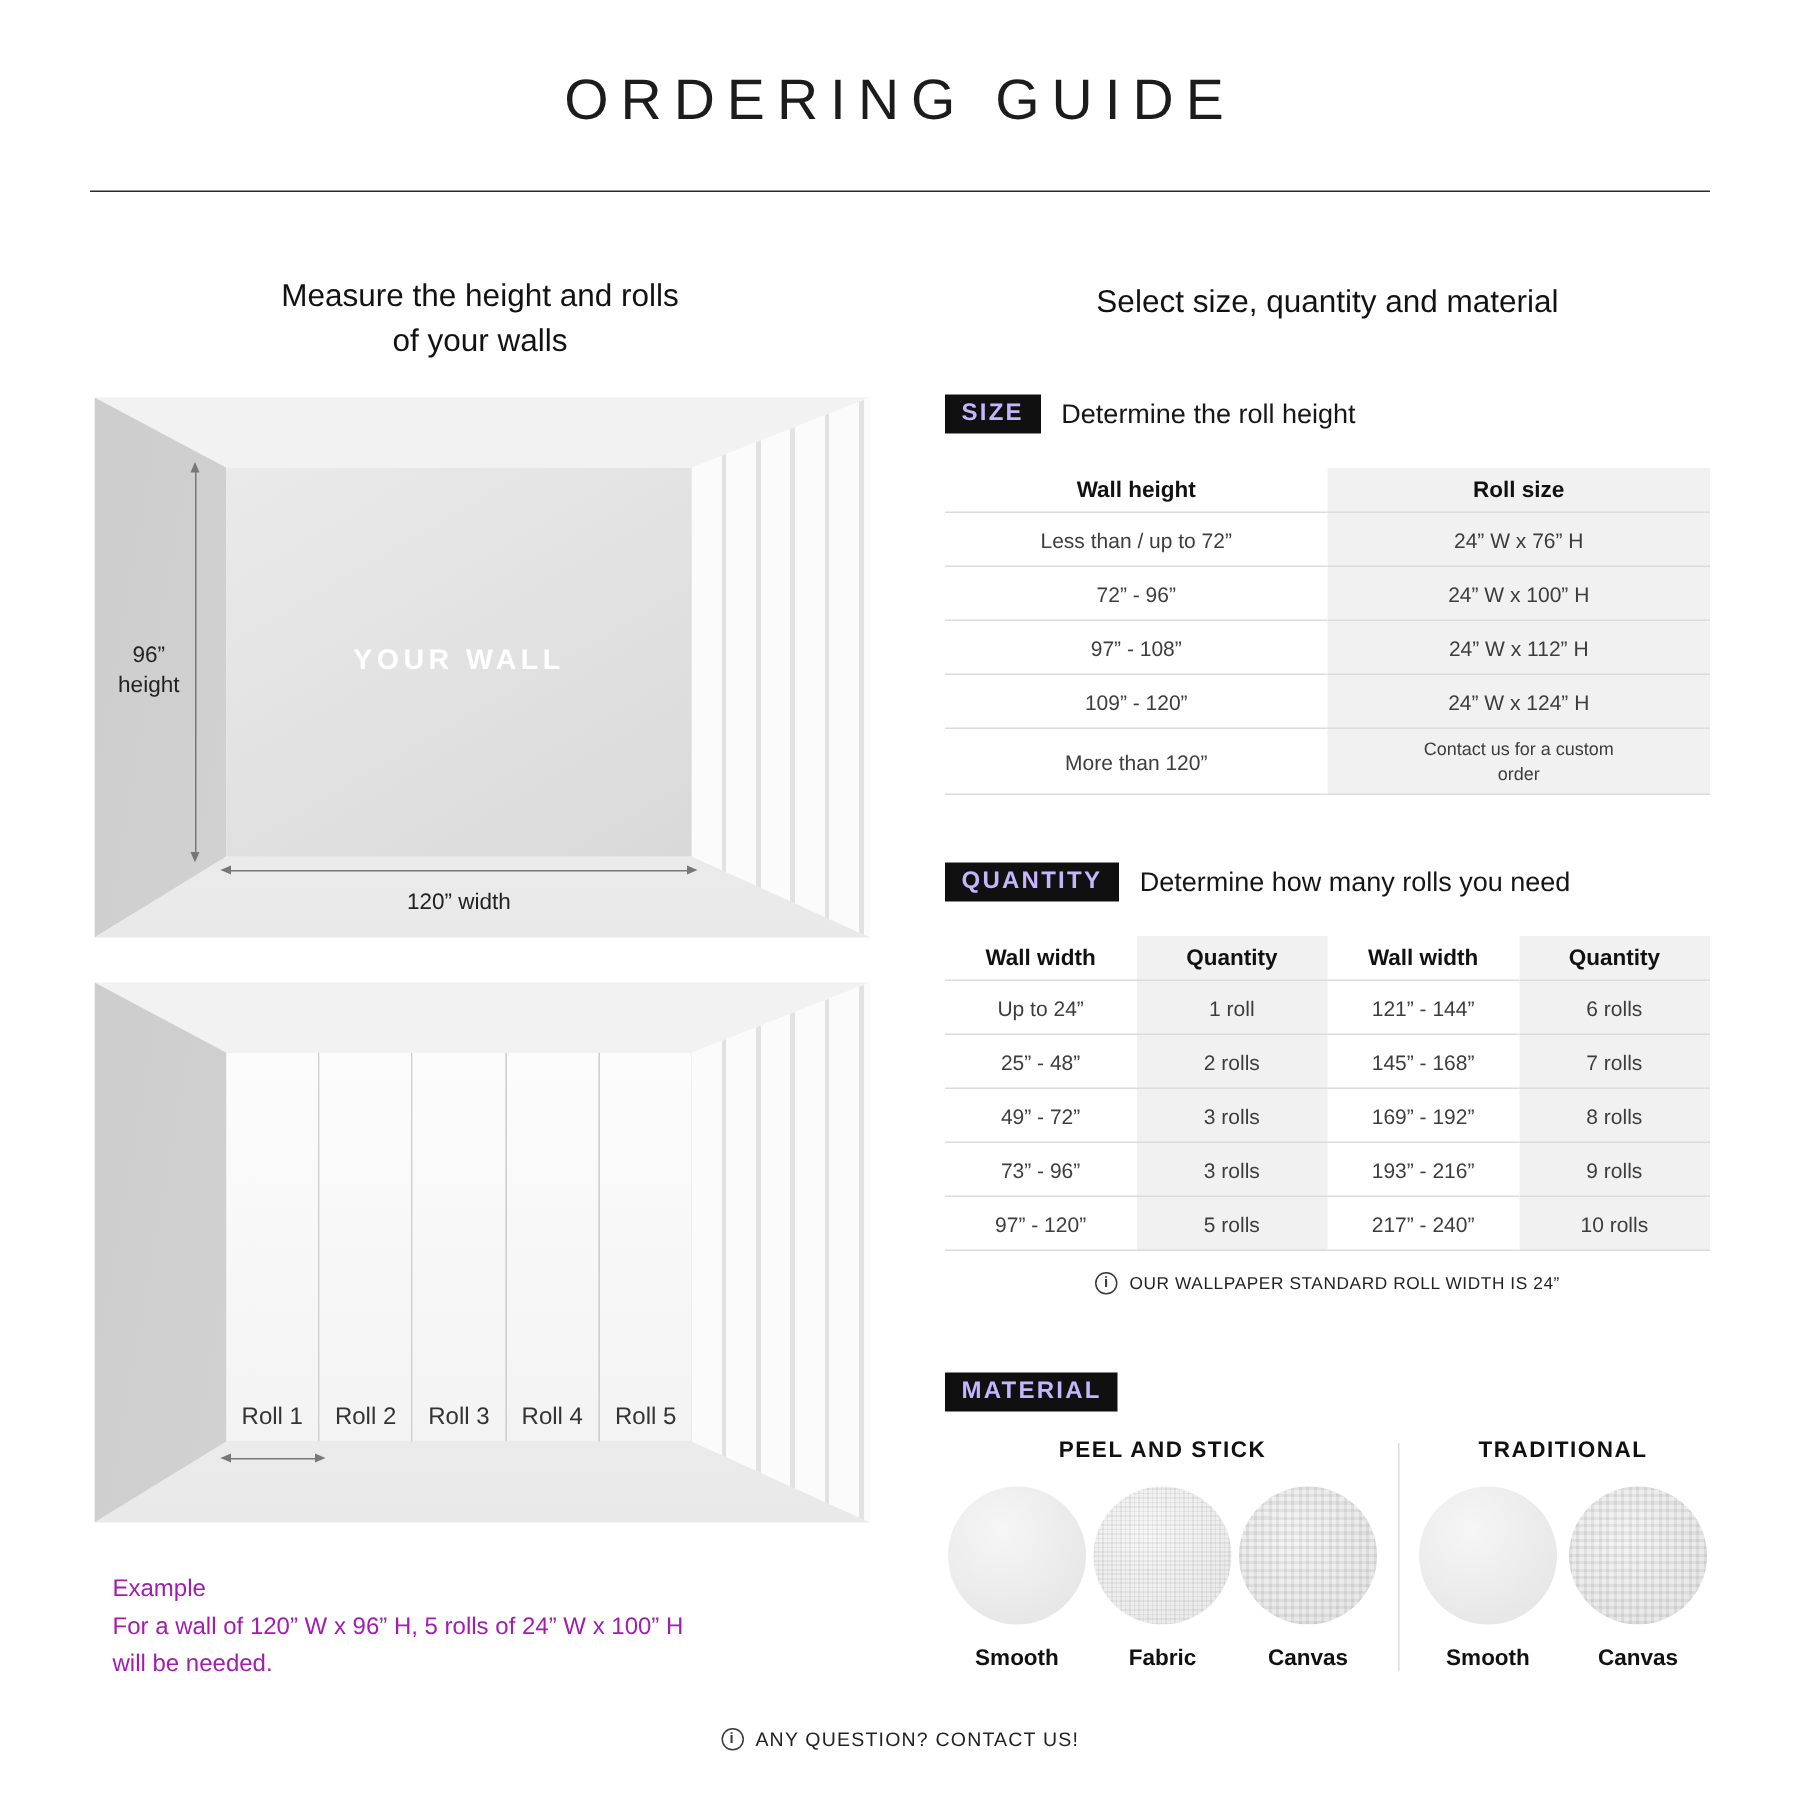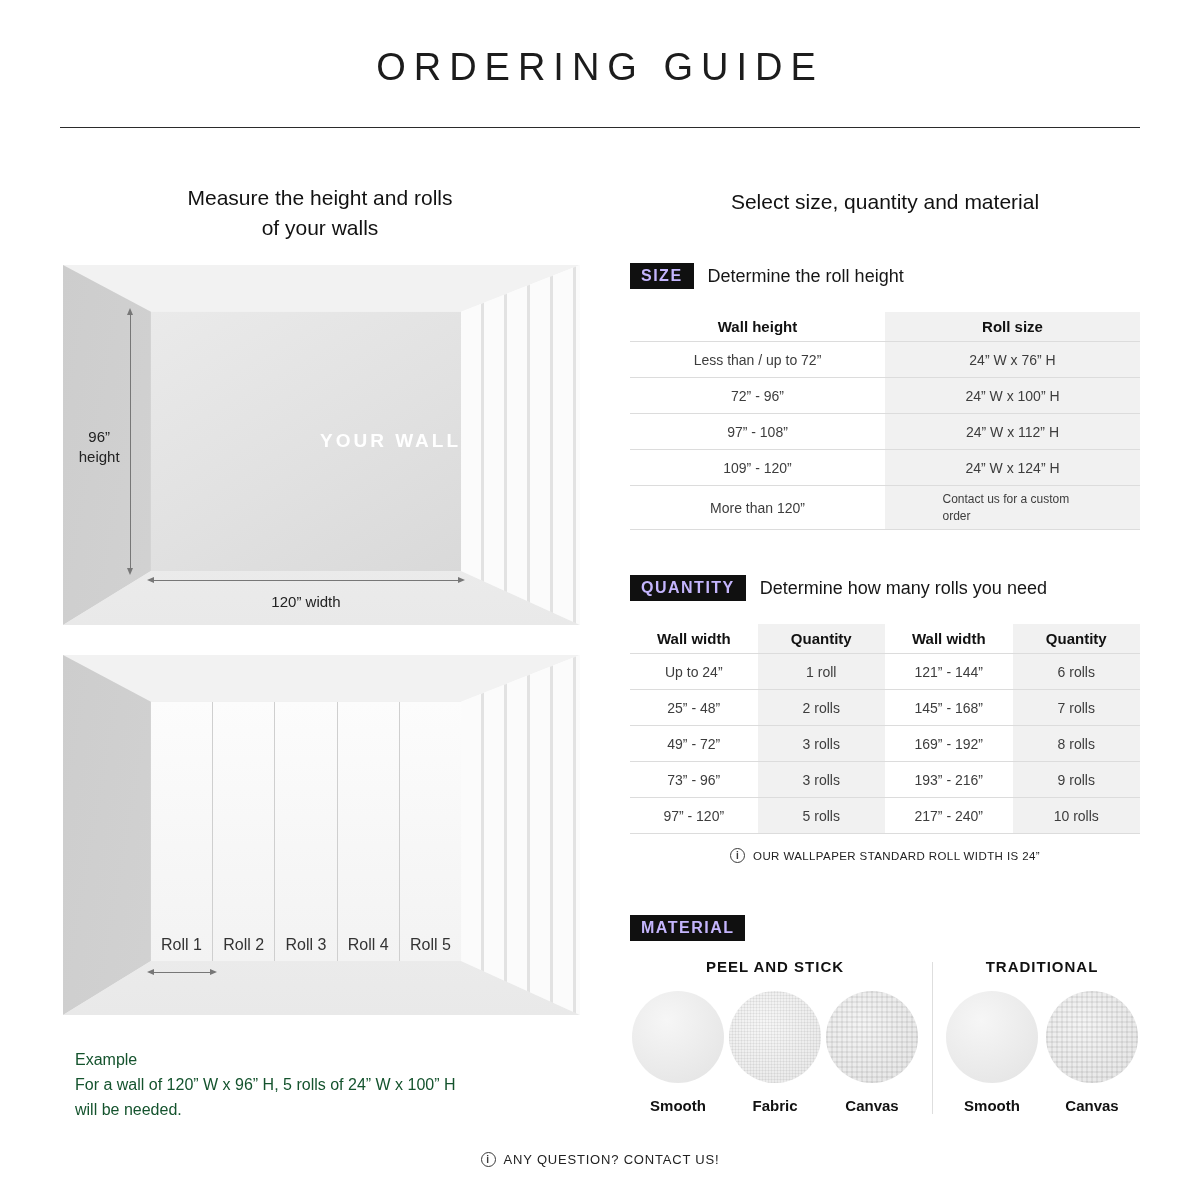--- a/index.html
+++ b/index.html
@@ -19,21 +19,21 @@
   .room { position:absolute; width:517px; height:360px; background:#ededed; overflow:hidden; }
   .room-1 { left:63px; top:265px; }
   .room-2 { left:63px; top:655px; }
   .ceiling { position:absolute; inset:0; background:#f2f2f2;
              clip-path:polygon(0 0, 100% 0, 77% 13%, 17% 13%); }
   .left-wall { position:absolute; inset:0;
                background:linear-gradient(100deg,#cdcdcd,#dedede);
                clip-path:polygon(0 0, 17% 13%, 17% 85%, 0 100%); }
   .back-wall { position:absolute; left:17%; top:13%; width:60%; height:72%;
                background:linear-gradient(150deg,#eaeaea 0%, #e1e1e1 55%, #d9d9d9 100%);
-               display:flex; align-items:center; justify-content:flex-end; }
+               display:flex; align-items:center; justify-content:center; }
   .floor { position:absolute; inset:0;
            background:linear-gradient(to bottom,#f5f5f5,#e9e9e9);
            clip-path:polygon(0 100%, 17% 85%, 77% 85%, 100% 93%, 100% 100%); }
   .window { position:absolute; left:77%; top:0; width:23%; height:100%;
             clip-path:polygon(0 13%, 100% 0, 100% 100%, 0 85%);
             background:repeating-linear-gradient(90deg,#fbfbfb 0 20px,#e2e2e2 20px 23px),
                        linear-gradient(#ffffff,#efefef); }
   .your-wall { color:#ffffff; font-weight:700; font-size:19px; letter-spacing:3px; }
 
   .panels { position:absolute; left:17%; top:13%; width:60%; height:72%; display:flex; }
@@ -55,32 +55,32 @@
                   border:3.5px solid transparent; border-left:7px solid #777; }
   .dim-h.full { left:17%; width:60%; top:87.5%; }
   .dim-h.small { left:17%; width:12%; top:88%; }
 
   .height-label { position:absolute; left:1%; top:45%; width:12%; text-align:center;
                   font-size:15px; line-height:1.35; color:#222; }
   .width-label { position:absolute; left:17%; top:91%; width:60%; text-align:center;
                  font-size:15px; color:#222; }
   .width-label.small { left:8%; width:30%; top:91.5%;margin-top:30px; }
 
-  .example { position:absolute; left:75px; top:1048px; font-size:16px; line-height:1.55; color:#14532d; }
+  .example { position:absolute; left:75px; top:1048px; font-size:16px; line-height:1.55; color:#a21caf; }
 
   
   .section-head { position:absolute; display:flex; align-items:center; gap:14px; }
   .badge { background:#101010; color:#c4b5fd; font-weight:700; font-size:16px;
            letter-spacing:1.5px; padding:4px 11px; }
   .section-sub { font-size:18px; color:#161616; }
 
   .tbl { position:absolute; left:630px; width:510px; display:grid; }
   .size-tbl { top:312px; grid-template-columns:1fr 1fr; }
   .qty-tbl { top:624px; grid-template-columns:repeat(4,1fr); }
-  .cell { display:flex; align-items:center; justify-content:center; 
+  .cell { display:flex; align-items:center; justify-content:center; text-align:center;
           min-height:36px; font-size:14px; color:#3d3d3d; border-bottom:1px solid #dcdcdc; }
   .cell.header { font-weight:700; font-size:15px; color:#111; min-height:30px; }
   .cell.gray { background:#f1f1f1; }
   .cell.tall { min-height:44px; }
   .small-txt { display:inline-block; width:140px; font-size:12px; line-height:1.35; }
 
   .note { position:absolute; left:630px; top:848px; width:510px; display:flex;
           align-items:center; justify-content:center; gap:8px; font-size:11.5px;
           font-weight:500; letter-spacing:.4px; color:#222; }
   .info-icon { width:15px; height:15px; min-width:15px; border:1px solid #3a3a3a; border-radius:50%;

